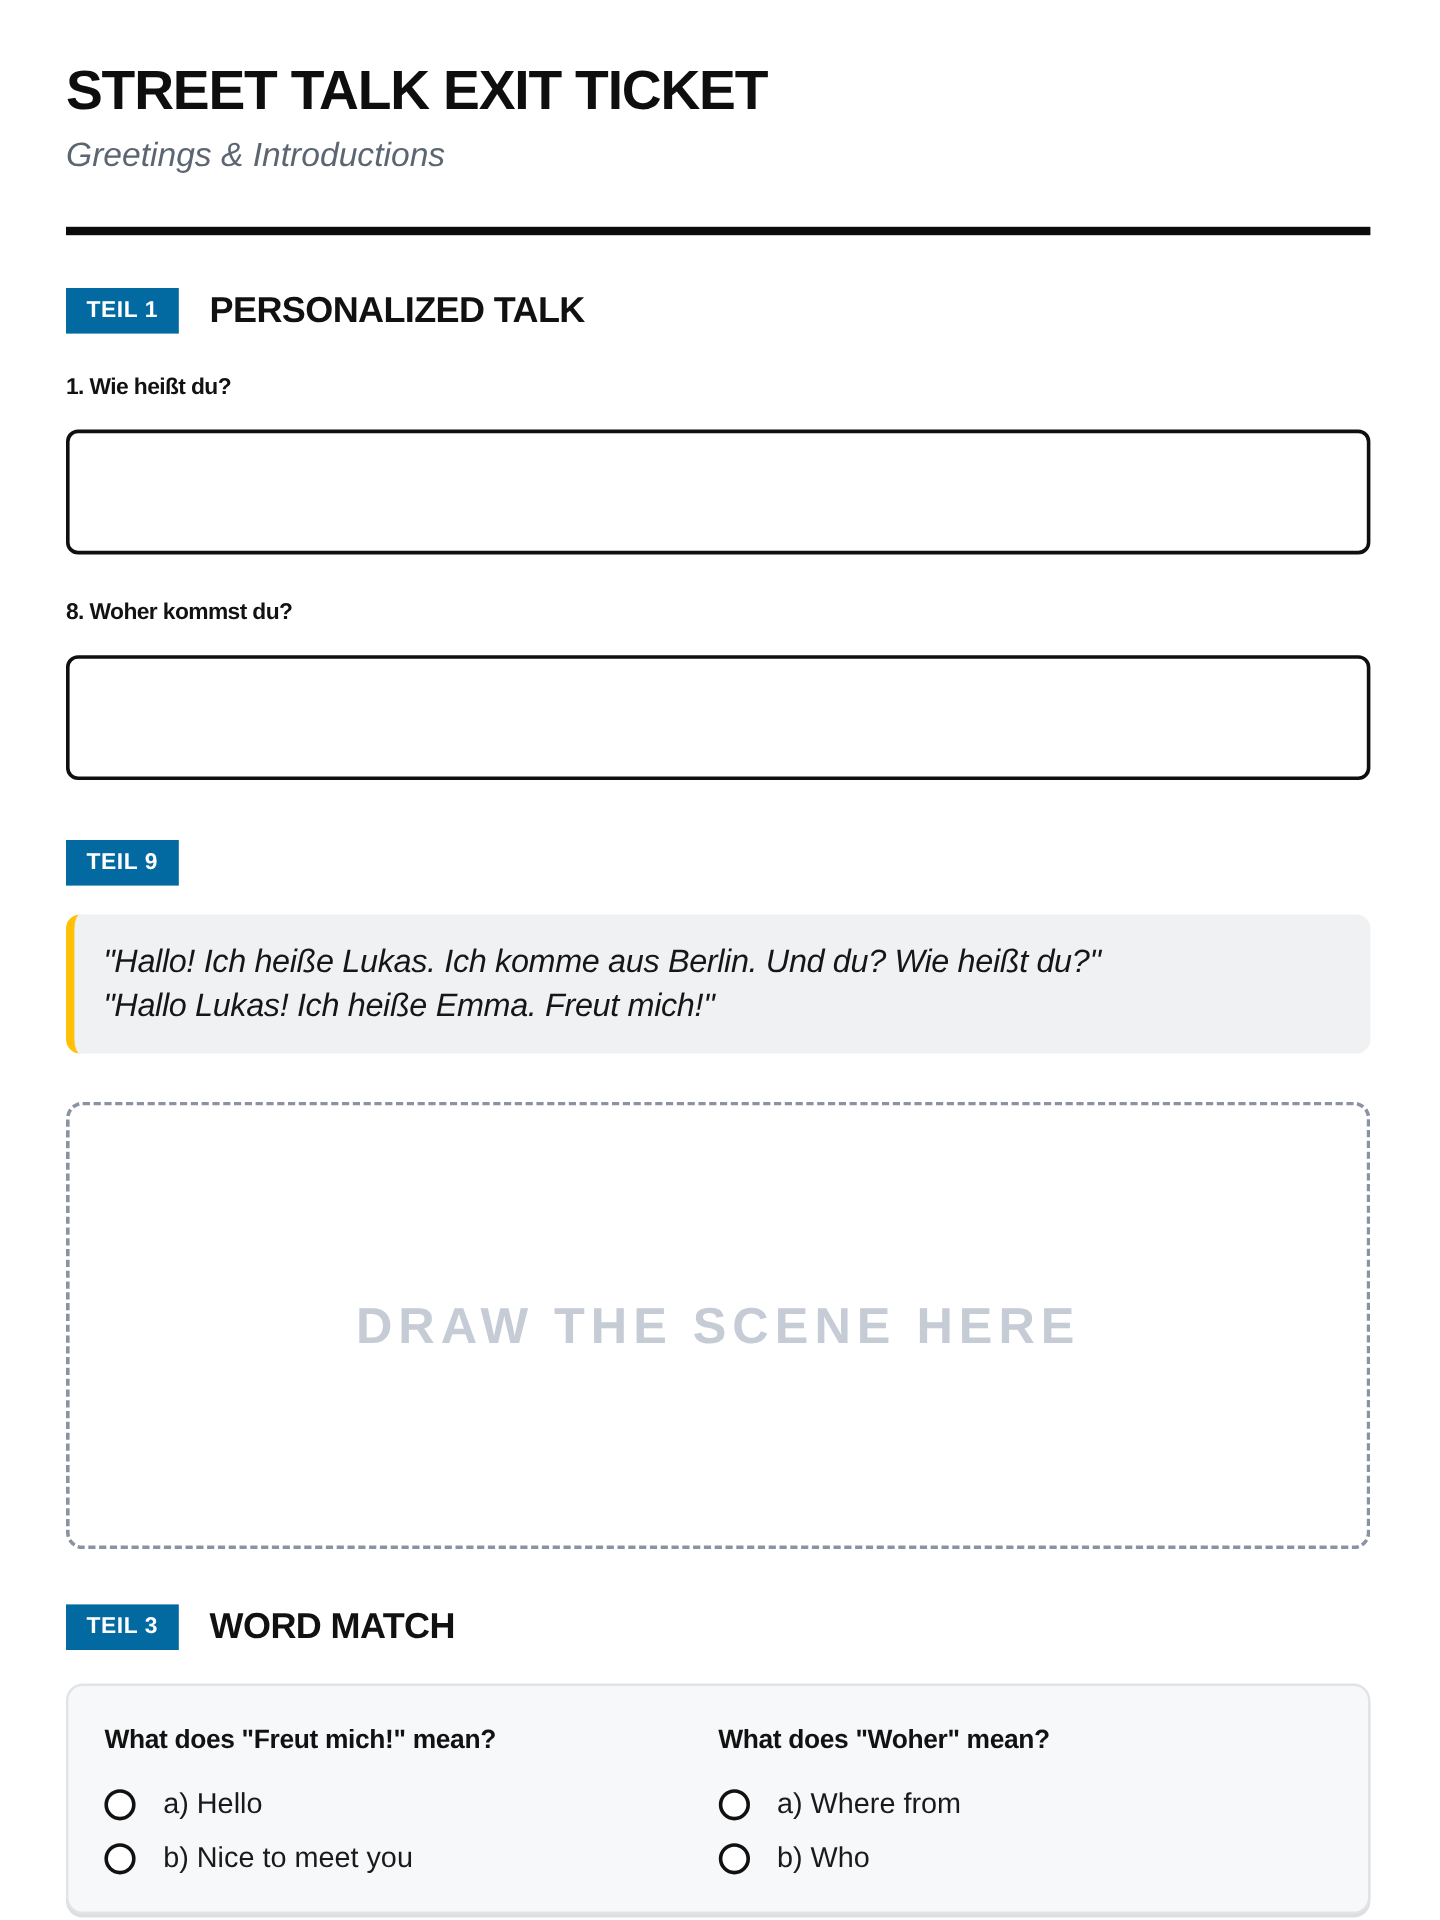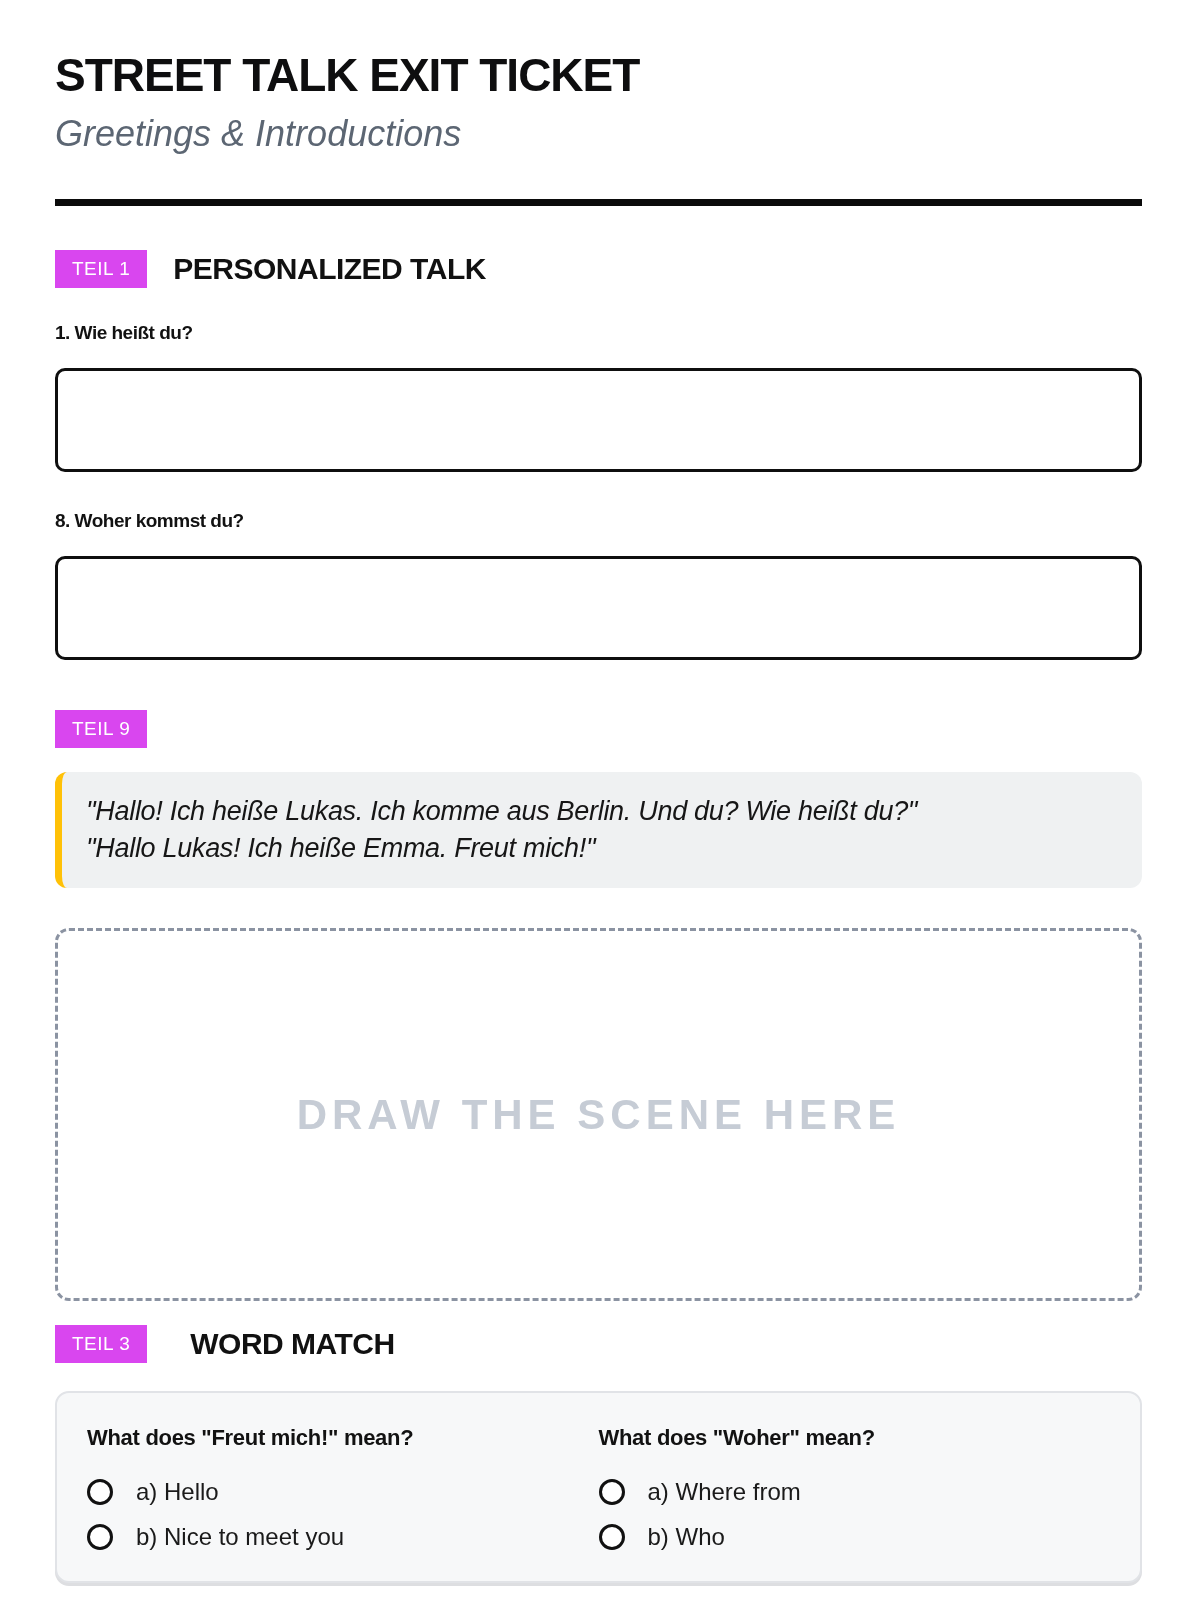--- a/index.html
+++ b/index.html
@@ -3,29 +3,29 @@
 <meta charset="utf-8">
 <style>
   * { margin:0; padding:0; box-sizing:border-box; }
   html,body { background:#ffffff; }
   body { font-family:"Liberation Sans", sans-serif; color:#121212; }
   .page { width:1200px; height:1600px; background:#fff; padding:50px 58px 0 55px; position:relative; }
 
   
   .header-row { display:flex; justify-content:space-between; align-items:flex-start; }
   .page-title { font-size:46px; font-weight:bold; letter-spacing:-1px; color:#0e0e0f; line-height:1.1; }
-  .page-subtitle { font-size:36px; font-style:italic; color:#5c6673; margin-top:12px; }
+  .page-subtitle { font-size:28px; font-style:italic; color:#5c6673; margin-top:12px; }
   .fill-row { display:flex; align-items:flex-end; margin-bottom:22px; }
   .fill-label { font-size:26px; font-weight:bold; margin-right:16px; }
   .fill-line { width:262px; border-bottom:3px solid #0c0c0c; height:30px; }
   .header-rule { border:none; border-top:7px solid #0b0b0b; margin-top:32px; }
 
   
   .section-row { display:flex; align-items:center; }
-  .teil-badge { background:#d946ef; color:#ffffff; font-size:19px; font-weight:normal; letter-spacing:0.5px; padding:8px 17px; }
+  .teil-badge { background:#0369a1; color:#ffffff; font-size:19px; font-weight:bold; letter-spacing:0.5px; padding:8px 17px; }
   .section-heading { font-size:30px; font-weight:bold; letter-spacing:-0.5px; margin-left:26px; color:#111; }
 
   
   .q-label { font-size:19px; font-weight:bold; letter-spacing:-0.5px; }
   .answer-box { height:104px; border:3px solid #0f0f0f; border-radius:10px; background:#fff; }
 
   
   .quote-box { background:#eff1f2; border-left:7px solid #FFC107; border-radius:12px; padding:21px 24px; }
   .quote-line { font-size:27px; font-style:italic; color:#161616; line-height:1.38; letter-spacing:-0.3px; }
 
@@ -76,21 +76,21 @@
 
   <div class="quote-box" style="margin-top:24px;">
     <div class="quote-line">"Hallo! Ich heiße Lukas. Ich komme aus Berlin. Und du? Wie heißt du?"</div>
     <div class="quote-line">"Hallo Lukas! Ich heiße Emma. Freut mich!"</div>
   </div>
 
   <div class="draw-box" style="margin-top:40px;">
     <span class="draw-placeholder">DRAW THE SCENE HERE</span>
   </div>
 
-  <div class="section-row" style="margin-top:24px;gap:17px;">
+  <div class="section-row" style="margin-top:46px;">
     <span class="teil-badge">TEIL 3</span>
     <span class="section-heading">WORD MATCH</span>
   </div>
 
   <div class="match-box" style="margin-top:28px;">
     <div class="match-col">
       <div class="match-prompt">What does "Freut mich!" mean?</div>
       <div class="option-row first">
         <span class="radio-circle"></span>
         <span class="option-label">a) Hello</span>

